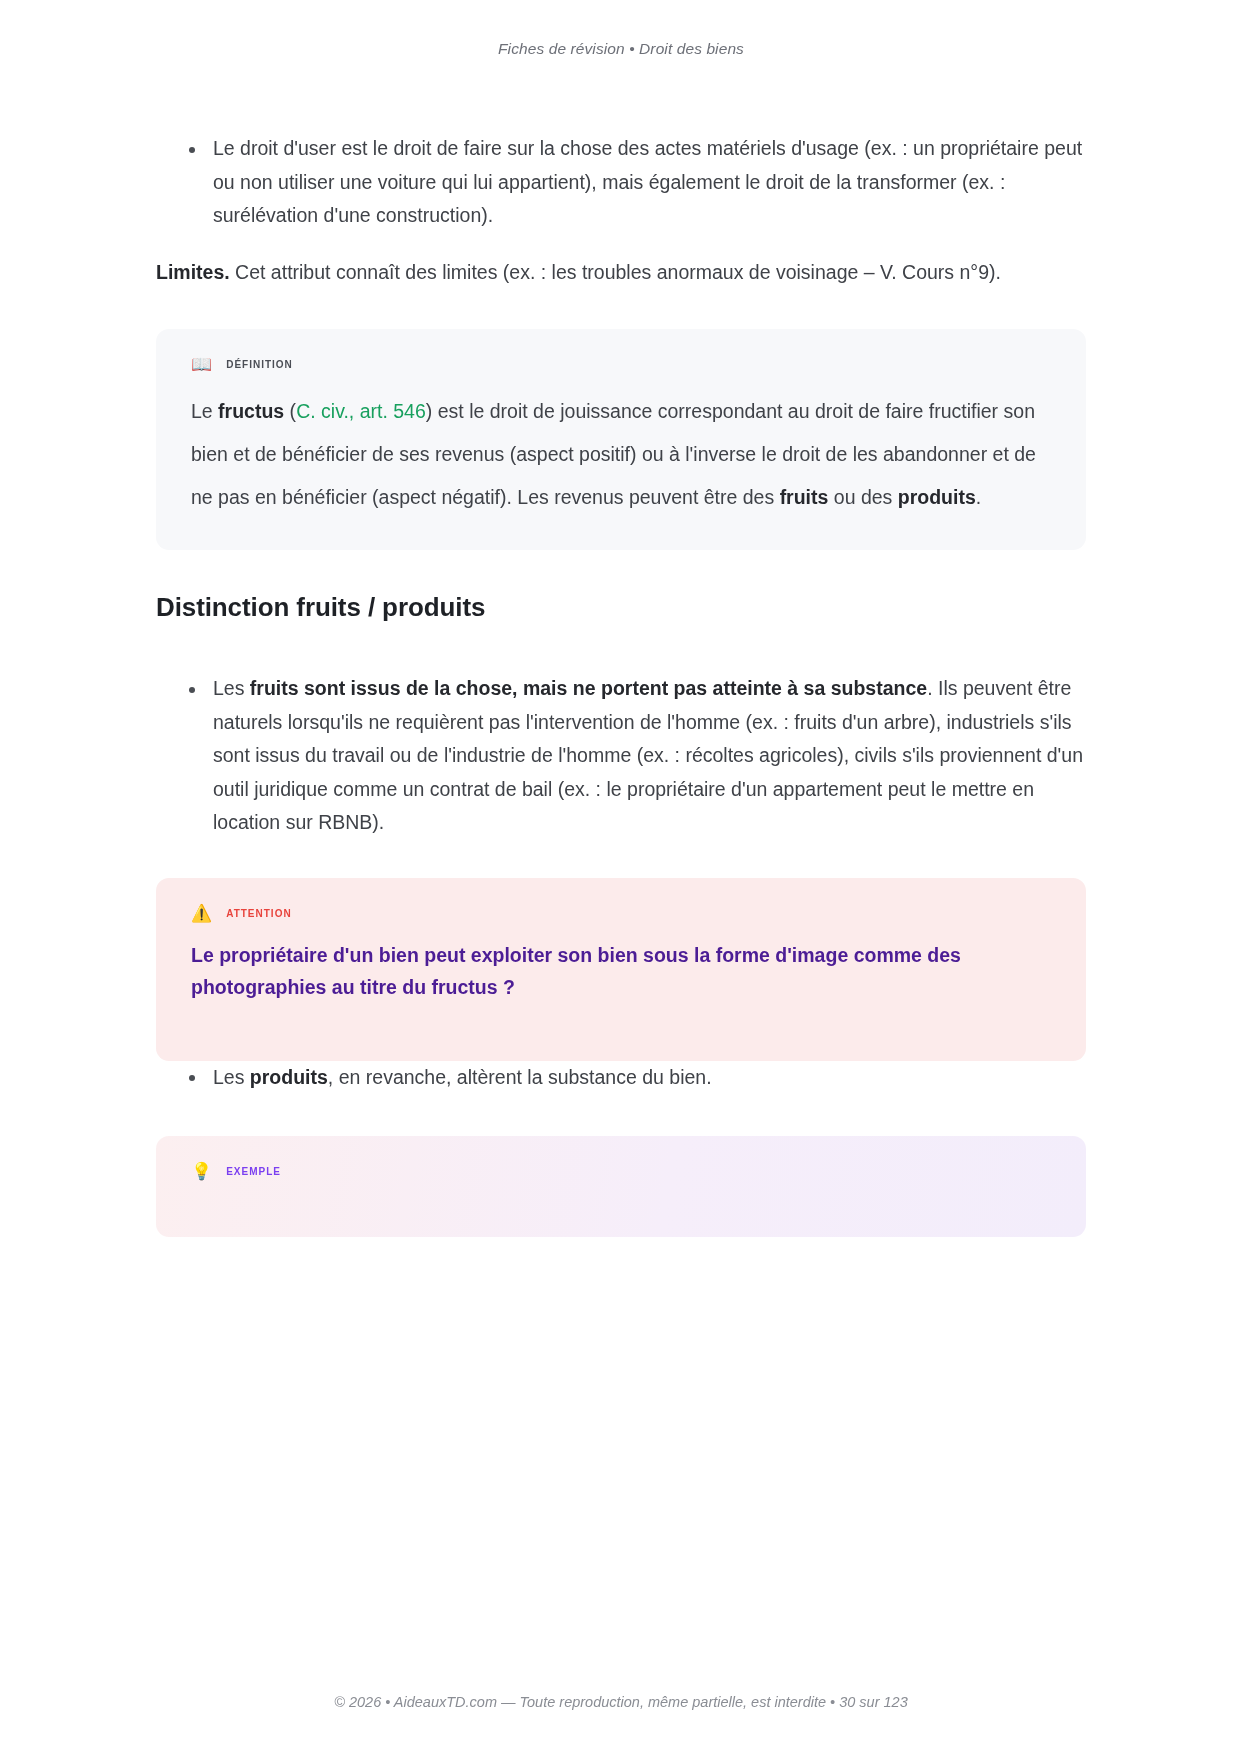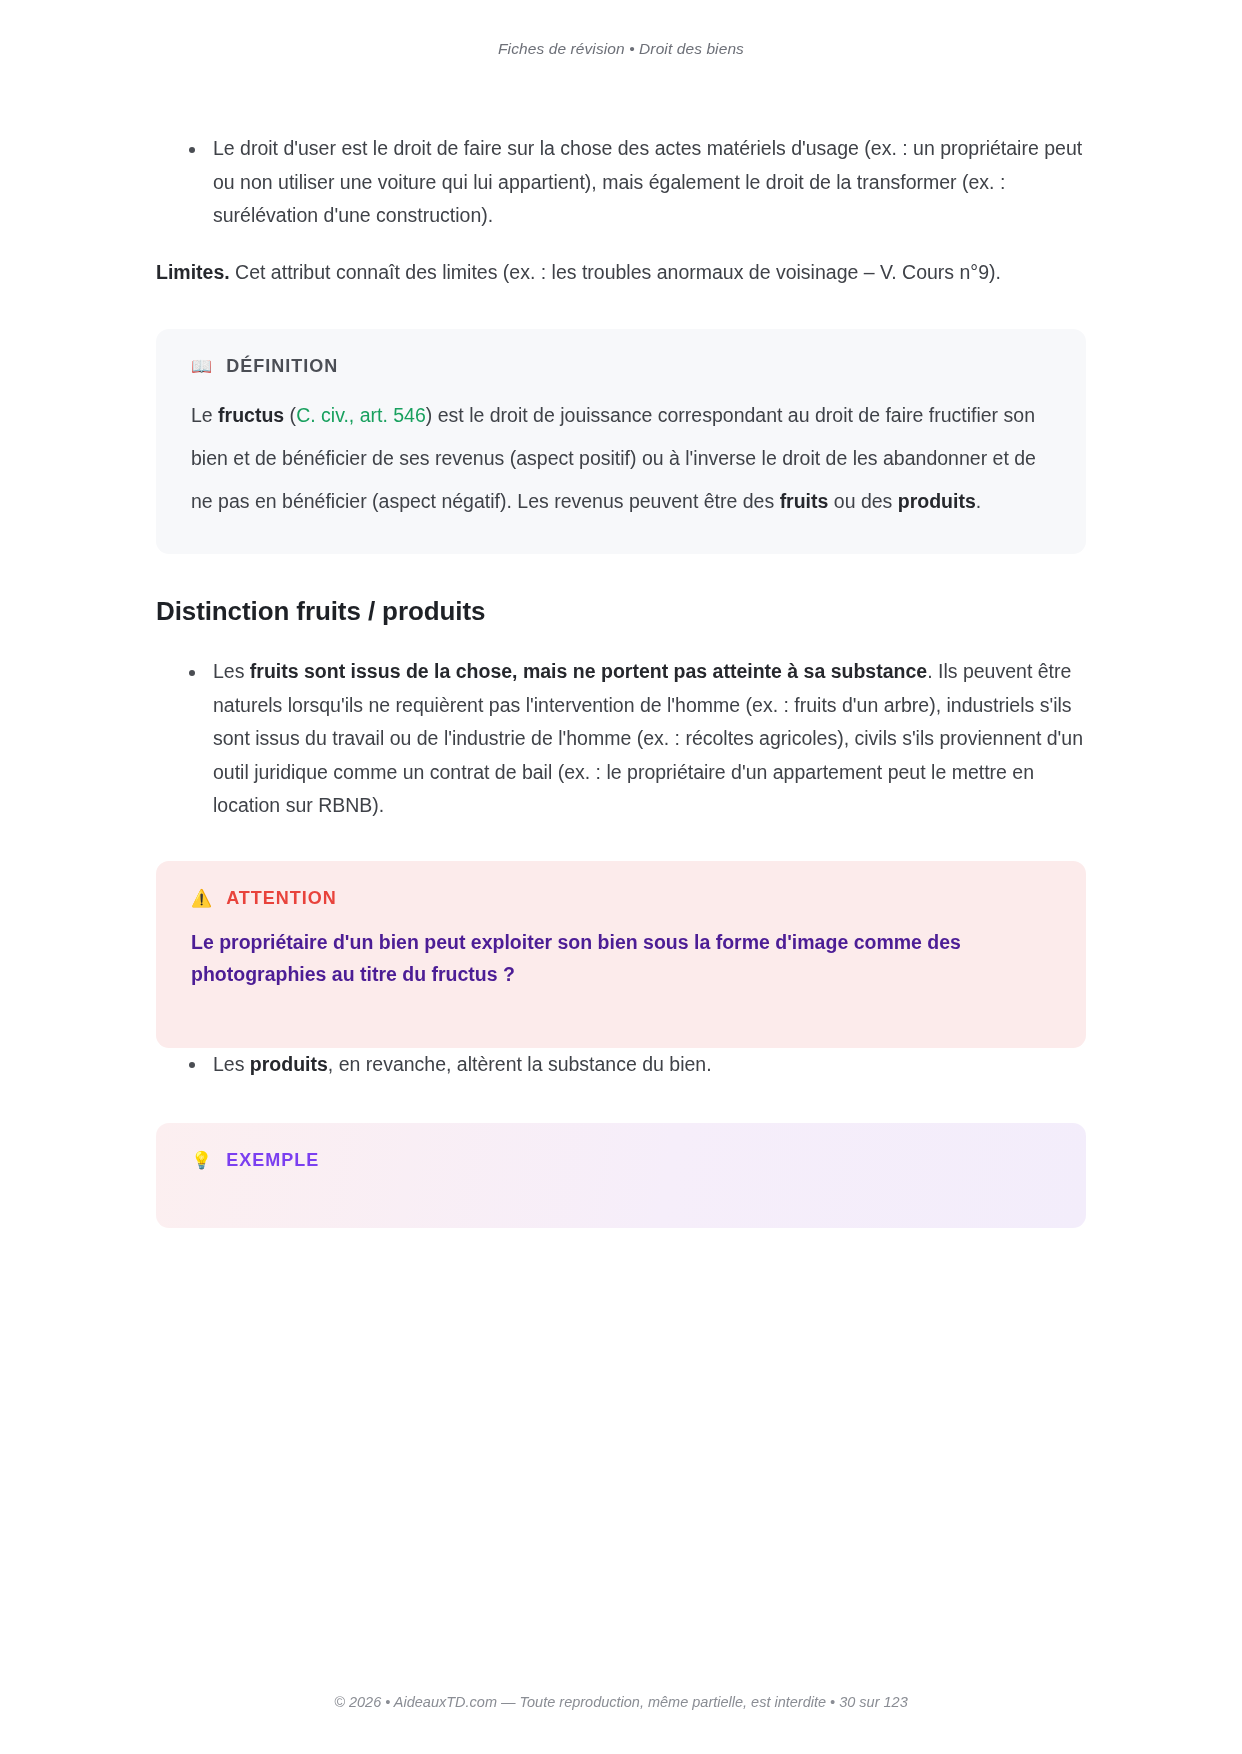--- a/index.html
+++ b/index.html
@@ -102,21 +102,21 @@
     align-items: center;
     gap: 14px;
     margin-bottom: 17px;
   }
   .callout .cap .ico {
     font-size: 17px;
     line-height: 1;
     display: inline-block;
   }
   .callout .cap .lbl {
-    font-size: 18px;
+    font-size: 10px;
     font-weight: 700;
     letter-spacing: 1.0px;
   }
   .callout .body {
     font-size: 19.5px;
     line-height: 43px;
   }
   .callout.definition {
     background: #f7f8fa;
     margin-top: 40px;
@@ -176,21 +176,21 @@
     <div class="callout definition">
       <div class="cap">
         <span class="ico">📖</span>
         <span class="lbl">DÉFINITION</span>
       </div>
       <div class="body"><span>Le </span><b>fructus</b><span> (</span><span class="ref">C. civ., art. 546</span><span>)</span><span> est le droit de jouissance correspondant au droit de faire fructifier son bien et de bénéficier de ses revenus (aspect positif) ou à l'inverse le droit de les abandonner et de ne pas en bénéficier (aspect négatif). Les revenus peuvent être des </span><b>fruits</b><span> ou des </span><b>produits</b><span>.</span></div>
     </div>
 
     <h3 class="sub">Distinction fruits / produits</h3>
 
-    <ul class="bl" style="margin-top:28px;">
+    <ul class="bl" style="margin-top:49px;">
       <li><span>Les </span><b>fruits sont issus de la chose, mais ne portent pas atteinte à sa substance</b><span>. Ils peuvent être naturels lorsqu'ils ne requièrent pas l'intervention de l'homme (ex. : fruits d'un arbre), industriels s'ils sont issus du travail ou de l'industrie de l'homme (ex. : récoltes agricoles), civils s'ils proviennent d'un outil juridique comme un contrat de bail (ex. : le propriétaire d'un appartement peut le mettre en location sur RBNB).</span></li>
     </ul>
 
     <div class="callout attention">
       <div class="cap">
         <span class="ico">⚠️</span>
         <span class="lbl">ATTENTION</span>
       </div>
       <div class="body">Le propriétaire d'un bien peut exploiter son bien sous la forme d'image comme des photographies au titre du fructus ?</div>
     </div>

